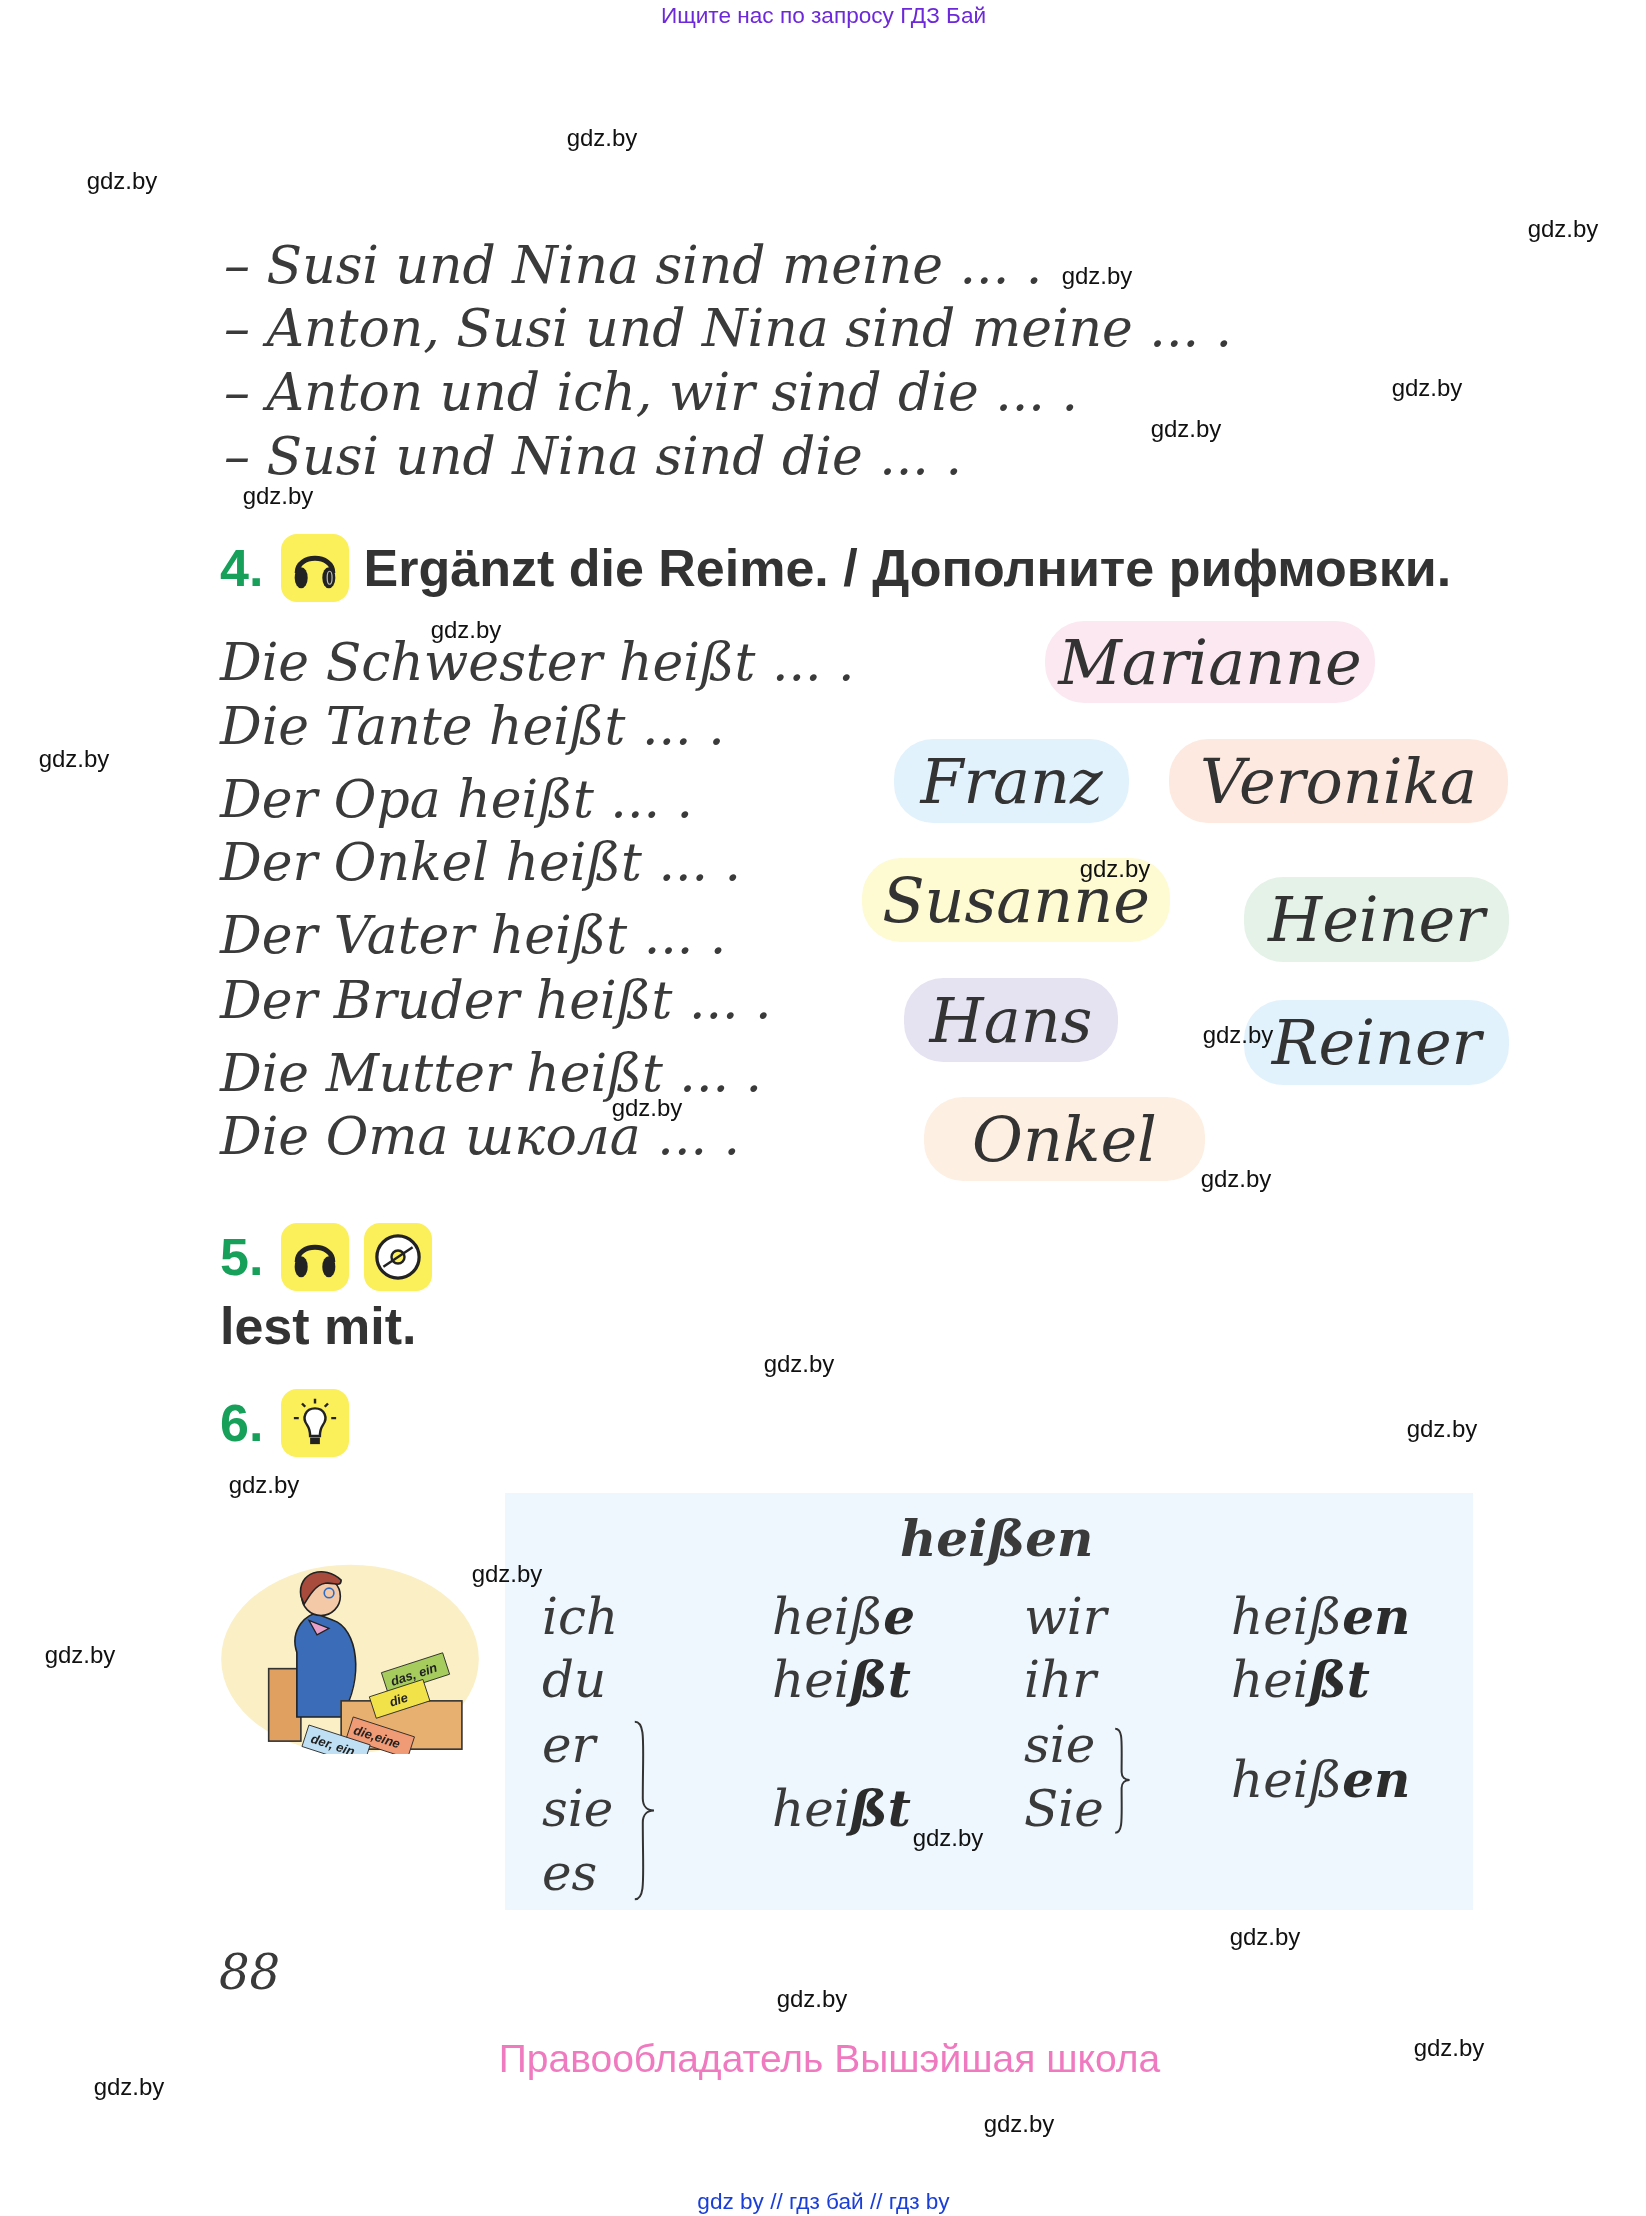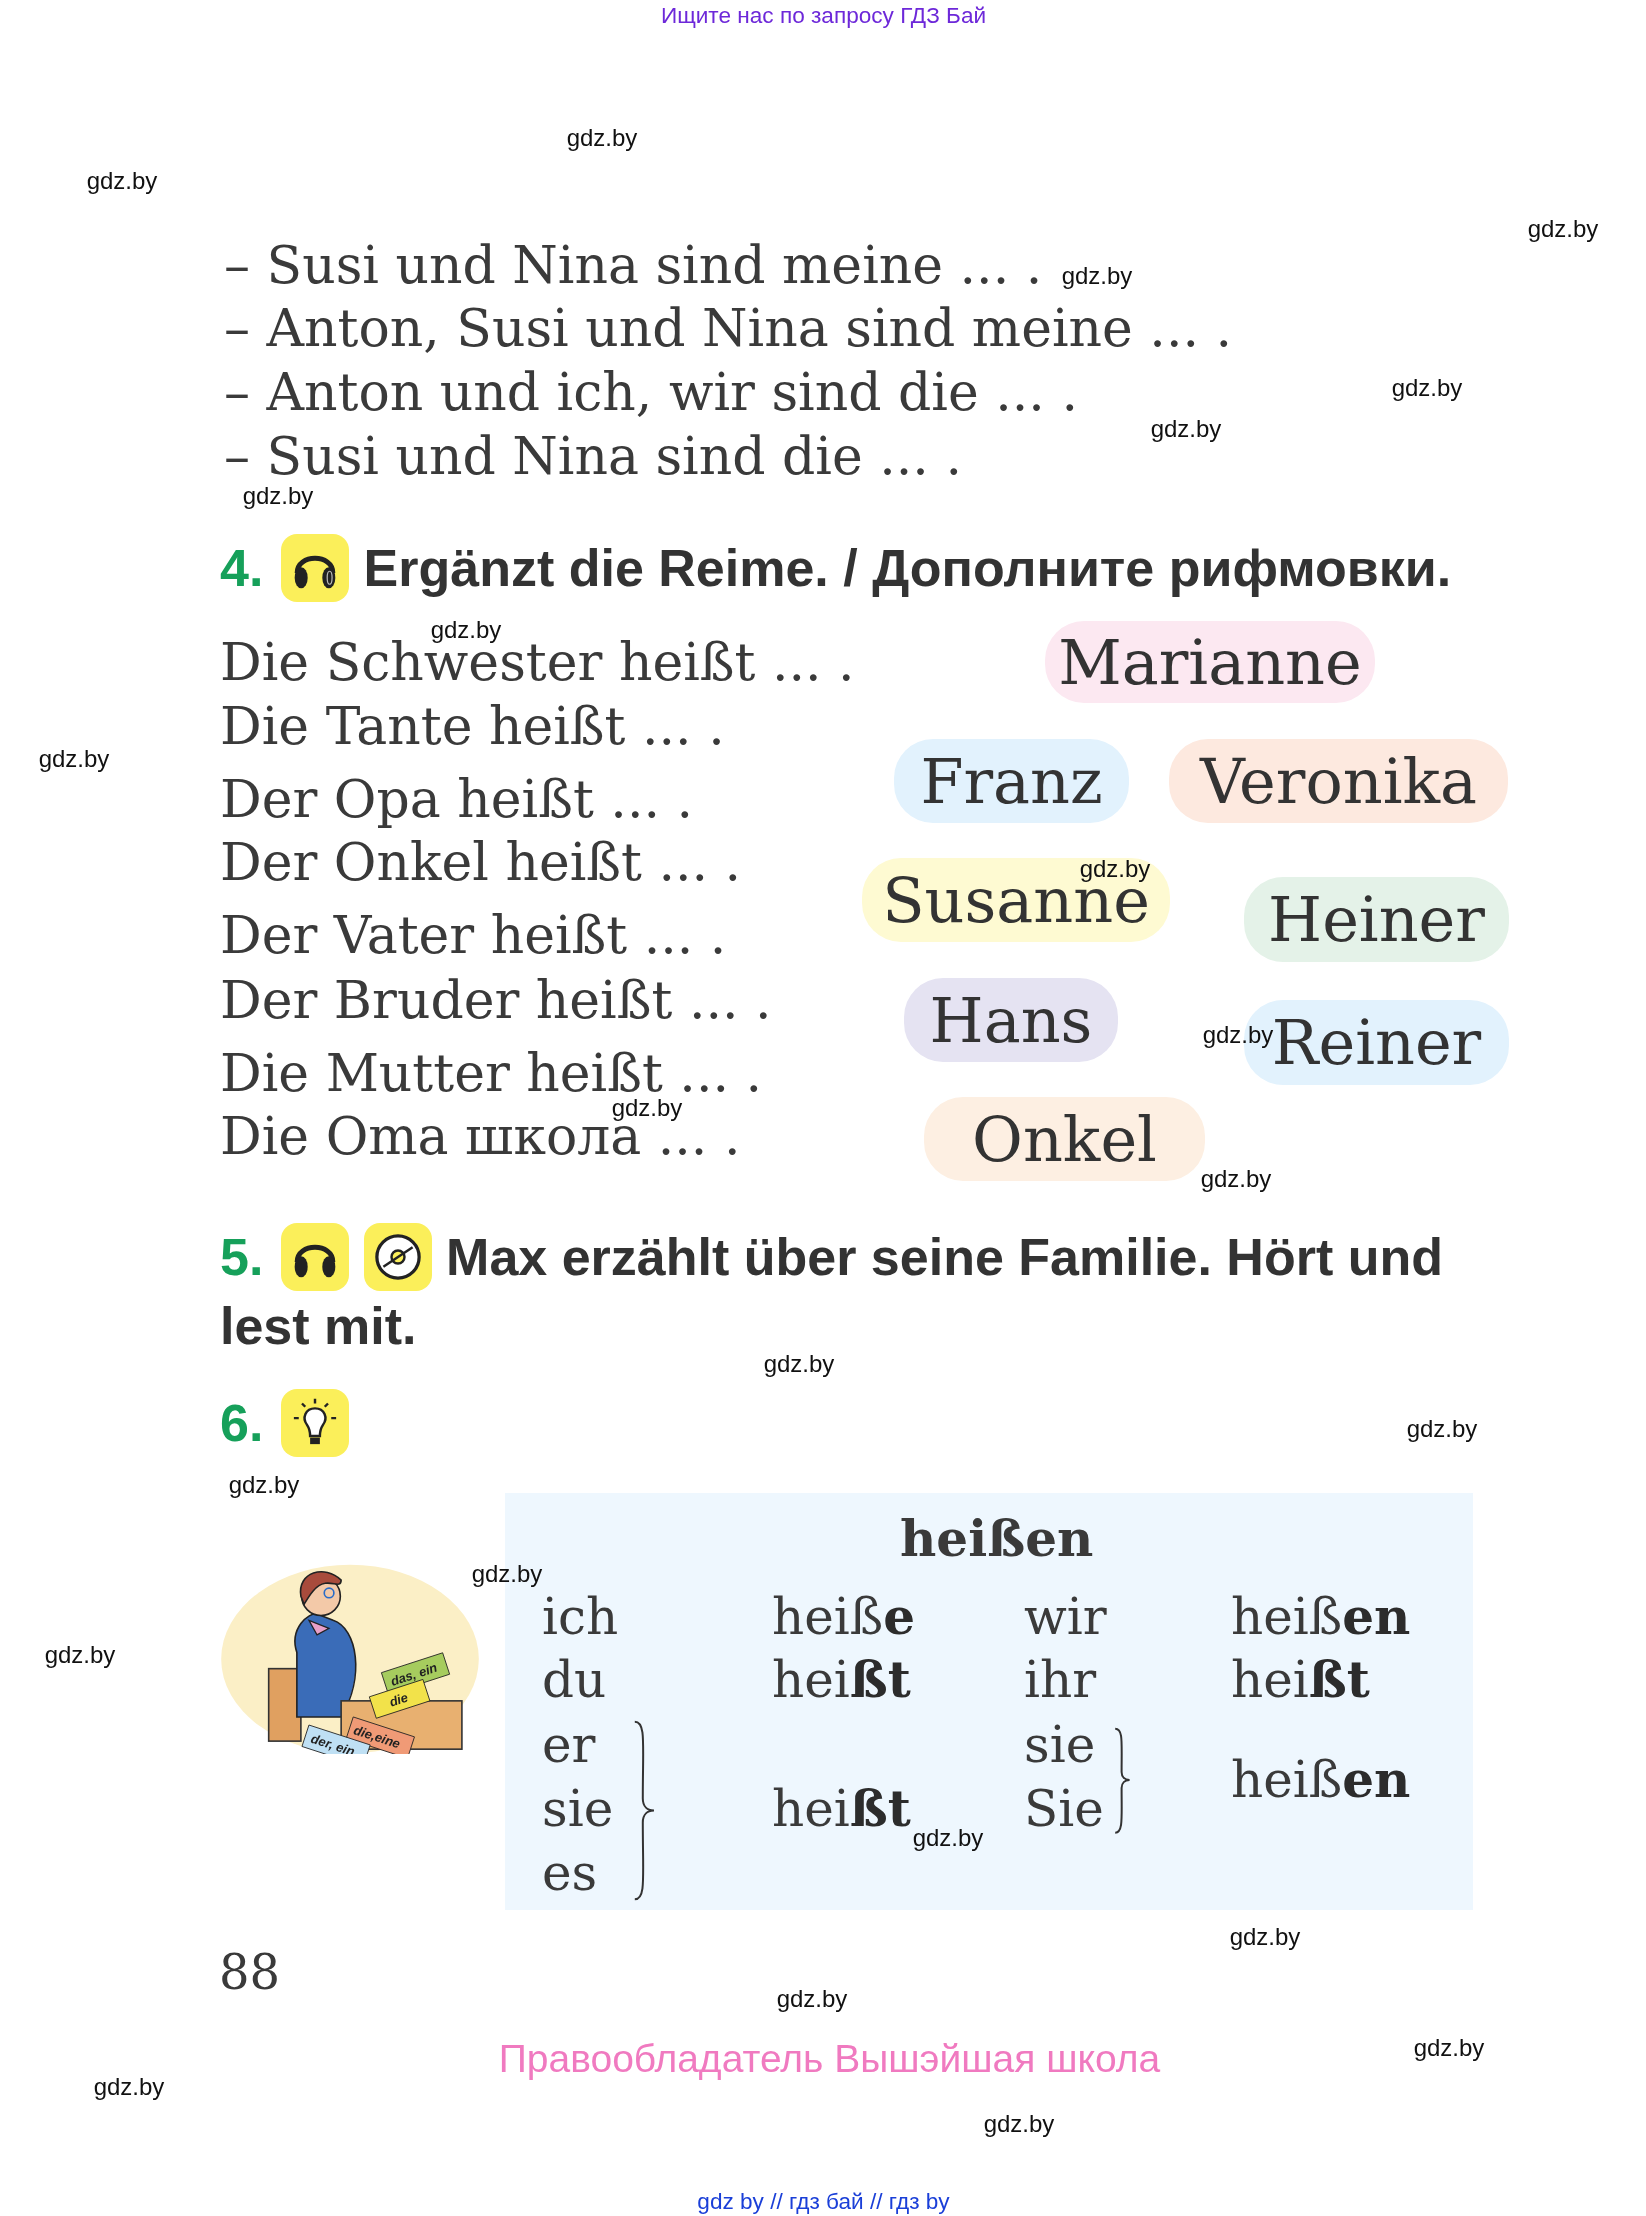--- a/index.html
+++ b/index.html
@@ -1,18 +1,18 @@
 <!DOCTYPE html>
 <html style="font-size:13px"><head>
 <meta charset="utf-8">
 <style>
   html, body { margin:0; padding:0; }
   body { width:1647px; height:2216px; position:relative; background:#ffffff; overflow:hidden; color:#3a3a3a; }
   .abs { position:absolute; }
-  .serif { font-family: "DejaVu Serif", "Liberation Serif", serif; }
+  .serif { font-family: "DejaVu Serif", "Liberation Serif", serif; font-style: italic; }
   .sans { font-family: "Liberation Sans", "DejaVu Sans", sans-serif; }
   .top-banner { left:0; width:1647px; top:3.2px; text-align:center; font-size:22.6px; color:#6d28d9; }
   .wm { font-family: "Liberation Sans", "DejaVu Sans", sans-serif; font-size:24px; color:#111; transform:translate(-50%,-50%); white-space:nowrap; }
   .dash-line { left:224px; font-size:52px; line-height:1; white-space:nowrap; color:#3a3a3a; }
   .heading { font-family: "Liberation Sans", "DejaVu Sans", sans-serif; font-weight:bold; font-size:52px; color:#333; white-space:nowrap; display:flex; align-items:center; }
   .heading .num { color:#16a05a; margin-right:17.7px; }
   .icon-box { width:68px; height:68px; background:#fbef5a; border-radius:16px; display:inline-flex; align-items:center; justify-content:center; margin-right:14.5px; }
   .rhyme { left:220px; font-size:52px; line-height:1; white-space:nowrap; }
   .pill { border-radius:39px; display:flex; align-items:center; justify-content:center; font-size:62px; color:#333; }
   .conj-box { left:505px; top:1493px; width:968px; height:417px; background:#eef7fe; }
@@ -72,21 +72,20 @@
         <ellipse cx="49" cy="44" rx="8" ry="13" fill="#222"></ellipse>
       </svg>
   </span>
   <span class="icon-box">
     <svg width="52" height="52" viewBox="0 0 64 64">
         <circle cx="32" cy="32" r="26" fill="#fff" stroke="#222" stroke-width="4"></circle>
         <circle cx="32" cy="32" r="8" fill="#fbef5a" stroke="#222" stroke-width="3"></circle>
         <path d="M14 44 L50 20" stroke="#222" stroke-width="3"></path>
       </svg>
   </span>
-  <span>Max erzählt über seine Familie. Hört und</span>
 </div>
 <div class="abs heading" style="left:220px; top:1296px;">lest mit.</div>
 
 <div class="abs heading" style="left:220px; top:1389px;">
   <span class="num">6.</span>
   <span class="icon-box">
     <svg width="52" height="52" viewBox="0 0 64 64">
         <path d="M32 14 C20 14 16 26 22 34 C26 40 26 44 26 48 L38 48 C38 44 38 40 42 34 C48 26 44 14 32 14 Z" fill="#fff" stroke="#222" stroke-width="3"></path>
         <rect x="26" y="50" width="12" height="8" fill="#222"></rect>
         <path d="M32 2 L32 8 M16 8 L20 12 M48 8 L44 12 M6 26 L12 26 M58 26 L52 26" stroke="#222" stroke-width="3"></path>

